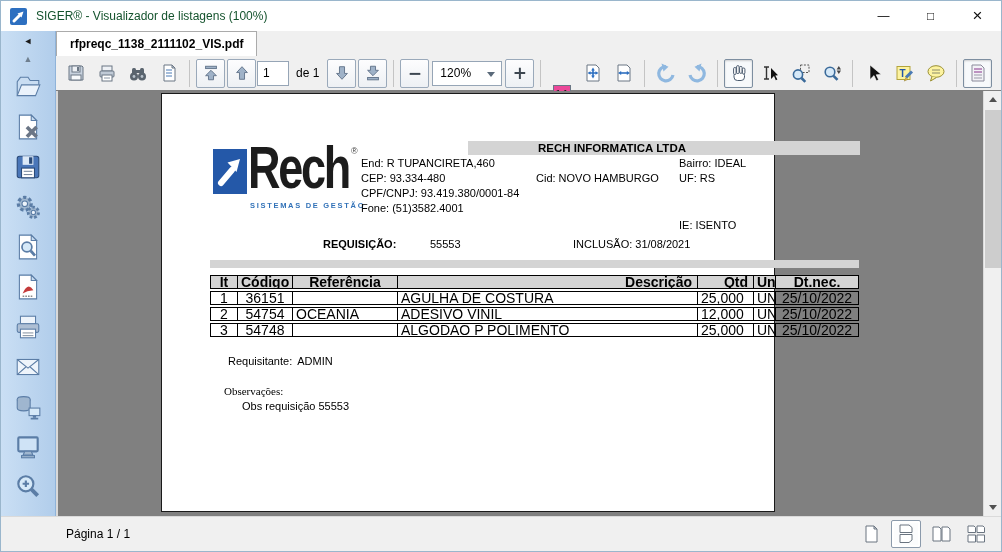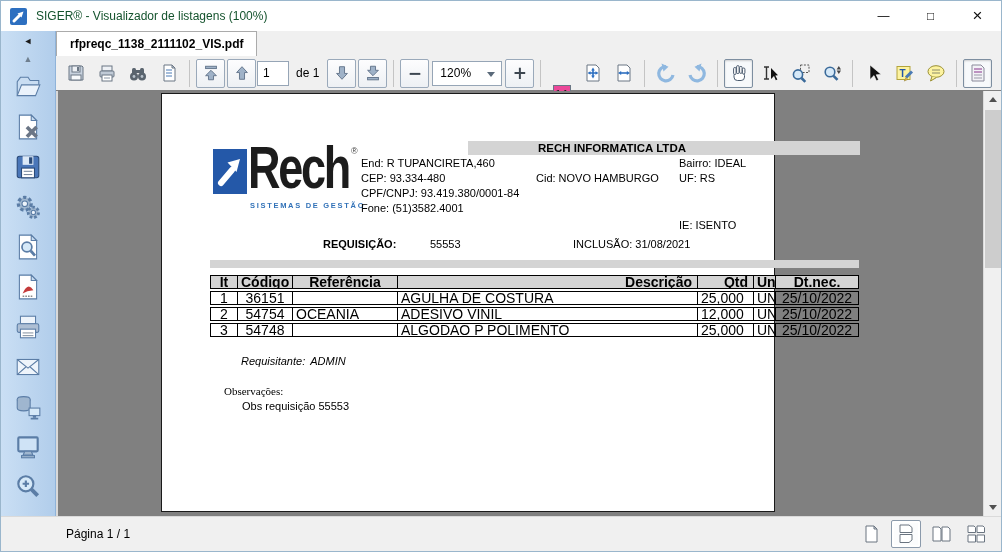--- a/index.html
+++ b/index.html
@@ -439,21 +439,21 @@
             <td class="al-c">54748</td>
             <td class="al-l"></td>
             <td class="al-l">ALGODAO P POLIMENTO</td>
             <td class="al-r">25,000</td>
             <td class="al-c">UN</td>
             <td class="al-c">25/10/2022</td>
           </tr>
         </tbody>
       </table>
 
-      <div class="abs fld" style="left:79px; top:261px;font-style:italic;"><span class="lbl">Requisitante:</span><span style="margin-left:2px">ADMIN</span></div>
+      <div class="abs fld" style="left:66px; top:261px;"><span class="lbl">Requisitante:</span><span style="margin-left:2px">ADMIN</span></div>
       <span class="abs" style="left:62px; top:291px;font-family:Liberation Serif, serif;">Observações:</span>
       <span class="abs" style="left:80px; top:306px;">Obs requisição 55553</span>
     </div>
 
     <div class="scrollbar">
       <div class="sc-btn sc-up">
           <span class="tri-up"></span>
         </div>
       <div class="sc-thumb"></div>
       <div class="sc-btn sc-down">

